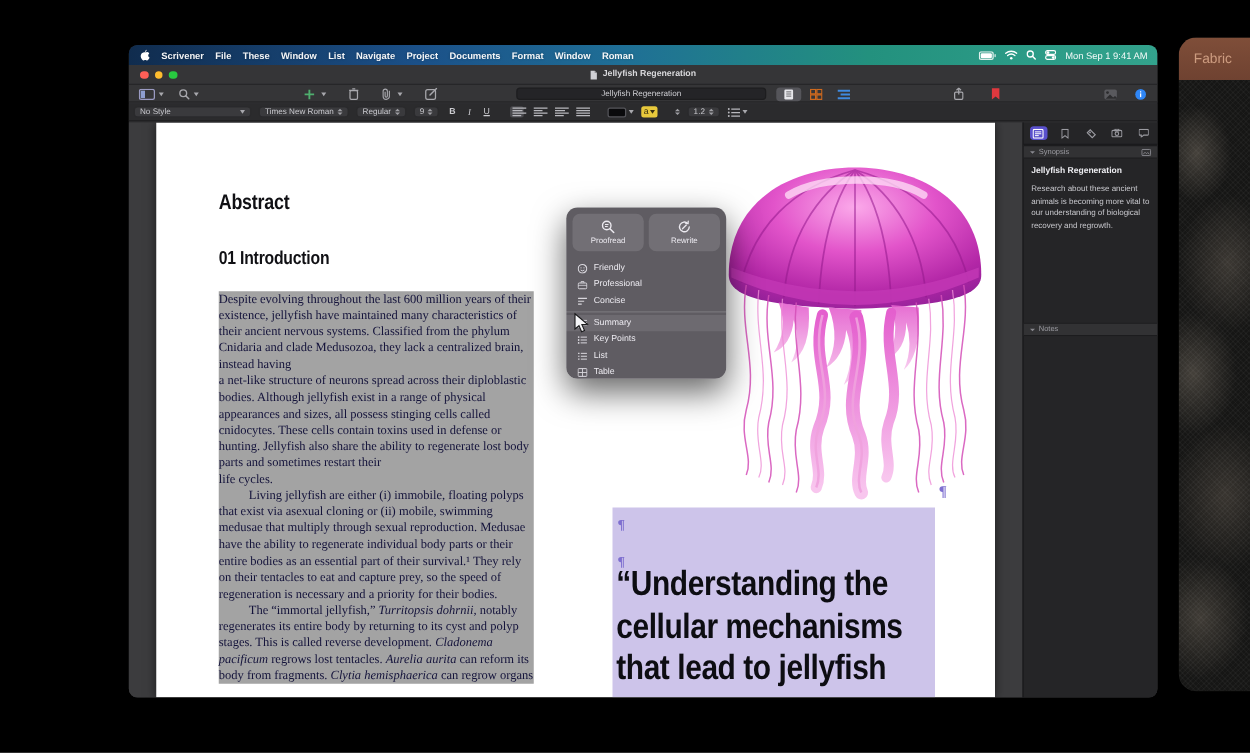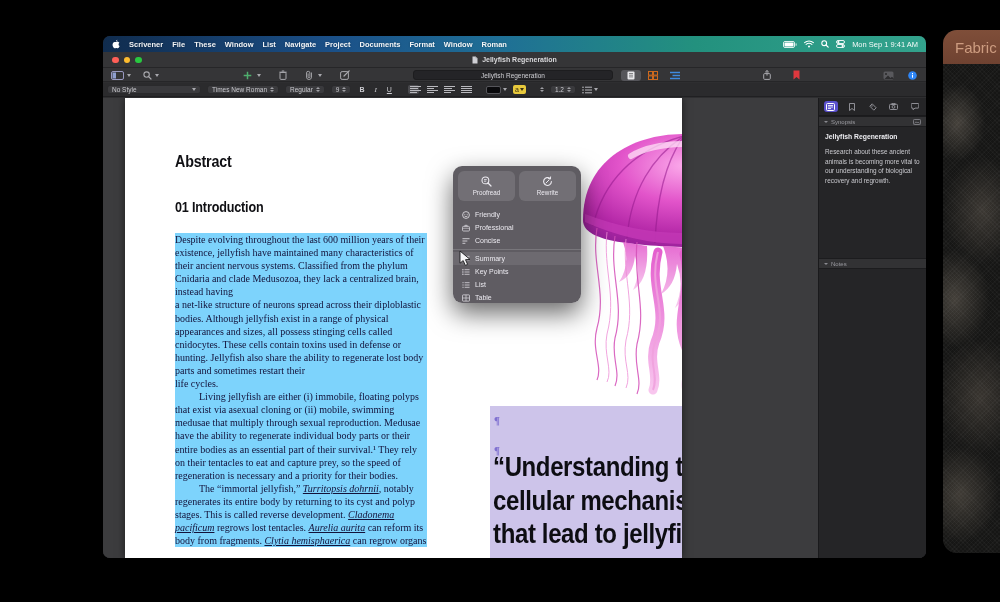--- a/index.html
+++ b/index.html
@@ -51,33 +51,33 @@
   .fchip { display:flex; align-items:center; gap:3px; background:#3a3a3d; border:1px solid #2a2a2c;
            border-radius:3px; height:9.5px; padding:0 4px; white-space:nowrap; }
   .fbtn { font-size:7px; color:#cdcdd2; padding:0 2px; }
   .alignic { width:11px; height:9px; display:flex; flex-direction:column; justify-content:center; gap:1.4px; padding:1px 2px; border-radius:2px; }
   .alignic.sel { background:#4a4a4e; }
   .alignic b { display:block; height:1px; background:#b9b9be; }
 
   
   .content { position:absolute; left:0; top:46px; width:100%; height:460px; display:flex; }
   .editor { position:relative; flex:1; background:#3c3c3e; overflow:hidden; }
-  .page { position:absolute; left:22px; top:0; width:557px; height:460px; background:#fff;
+  .page { position:absolute; left:22px; top:0; width:671px; height:460px; background:#fff;
           box-shadow:0 0 8px rgba(0,0,0,.55); overflow:hidden; }
 
   .hcond { font-family:"Liberation Sans",sans-serif; font-weight:700; color:#101014;
            transform:scaleX(.84); transform-origin:0 50%; display:inline-block; white-space:nowrap;
            letter-spacing:-.2px; }
   .h1 { position:absolute; left:50px; top:54px; font-size:17px; }
   .h2 { position:absolute; left:50px; top:100px; font-size:15px; }
 
-  .textcol { position:absolute; left:50px; top:135px; width:252px; background:#7dd3fc;
+  .textcol { position:absolute; left:50px; top:135px; width:252px; background:#a3a3a3;
              font-family:"Liberation Serif",serif; font-size:10px; line-height:13.1px; color:#13123a; }
   .textcol p.indent { text-indent:24px; }
-  .textcol em { font-style:italic;text-decoration:underline; }
+  .textcol em { font-style:italic; }
 
   .jelly { position:absolute; left:438px; top:26px; width:242px; height:278px; }
 
   .pilcrow { color:#7e6fd0; font-weight:700; font-family:"Liberation Serif",serif; }
   .pi-img { position:absolute; left:626px; top:288px; font-size:12px; }
 
   .quoteblock { position:absolute; left:365px; top:308px; width:258px; height:152px; background:#cdc4ea; }
   .qp1 { position:absolute; left:4px; top:8px; font-size:11px; }
   .qp2 { position:absolute; left:4px; top:38px; font-size:11px; }
   .quotetext { position:absolute; left:3px; top:44px; width:302px; font-size:28px; line-height:33.5px;
@@ -114,21 +114,21 @@
   .wt-row.hover { background:rgba(255,255,255,.09); }
   .wt-sep { height:1px; background:rgba(255,255,255,.16); margin:2px 0; }
   .wt-ic { width:8px; display:flex; justify-content:center; }
 
   .cursor { position:absolute; left:356px; top:198px; z-index:40; }
 
   
   .fabric { position:absolute; left:943px; top:30px; width:57px; height:523px;
             border-radius:14px 0 0 14px; overflow:hidden; background:#141413; }
   .fabric-hd { height:34px; background:linear-gradient(#7f4e39,#6f4231); display:flex; align-items:center;
-               padding:0 0 0 12px; color:#cd9c80; font-size:15px; }
+               padding:0 0 0 12px; color:#cd9c80; font-size:11px; }
   .fabric-body { position:absolute; left:0; top:34px; width:100%; height:489px;
     background:
       radial-gradient(40px 55px at 25% 12%, #45413b 0%, rgba(69,65,59,0) 70%),
       radial-gradient(55px 75px at 70% 30%, #3c3833 0%, rgba(60,56,51,0) 72%),
       radial-gradient(50px 70px at 20% 48%, #44403a 0%, rgba(68,64,58,0) 70%),
       radial-gradient(60px 80px at 65% 68%, #393530 0%, rgba(57,53,48,0) 72%),
       radial-gradient(55px 70px at 30% 88%, #403c36 0%, rgba(64,60,54,0) 70%),
       #161615; }
   .fabric-body::after { content:""; position:absolute; inset:0;
     background:

